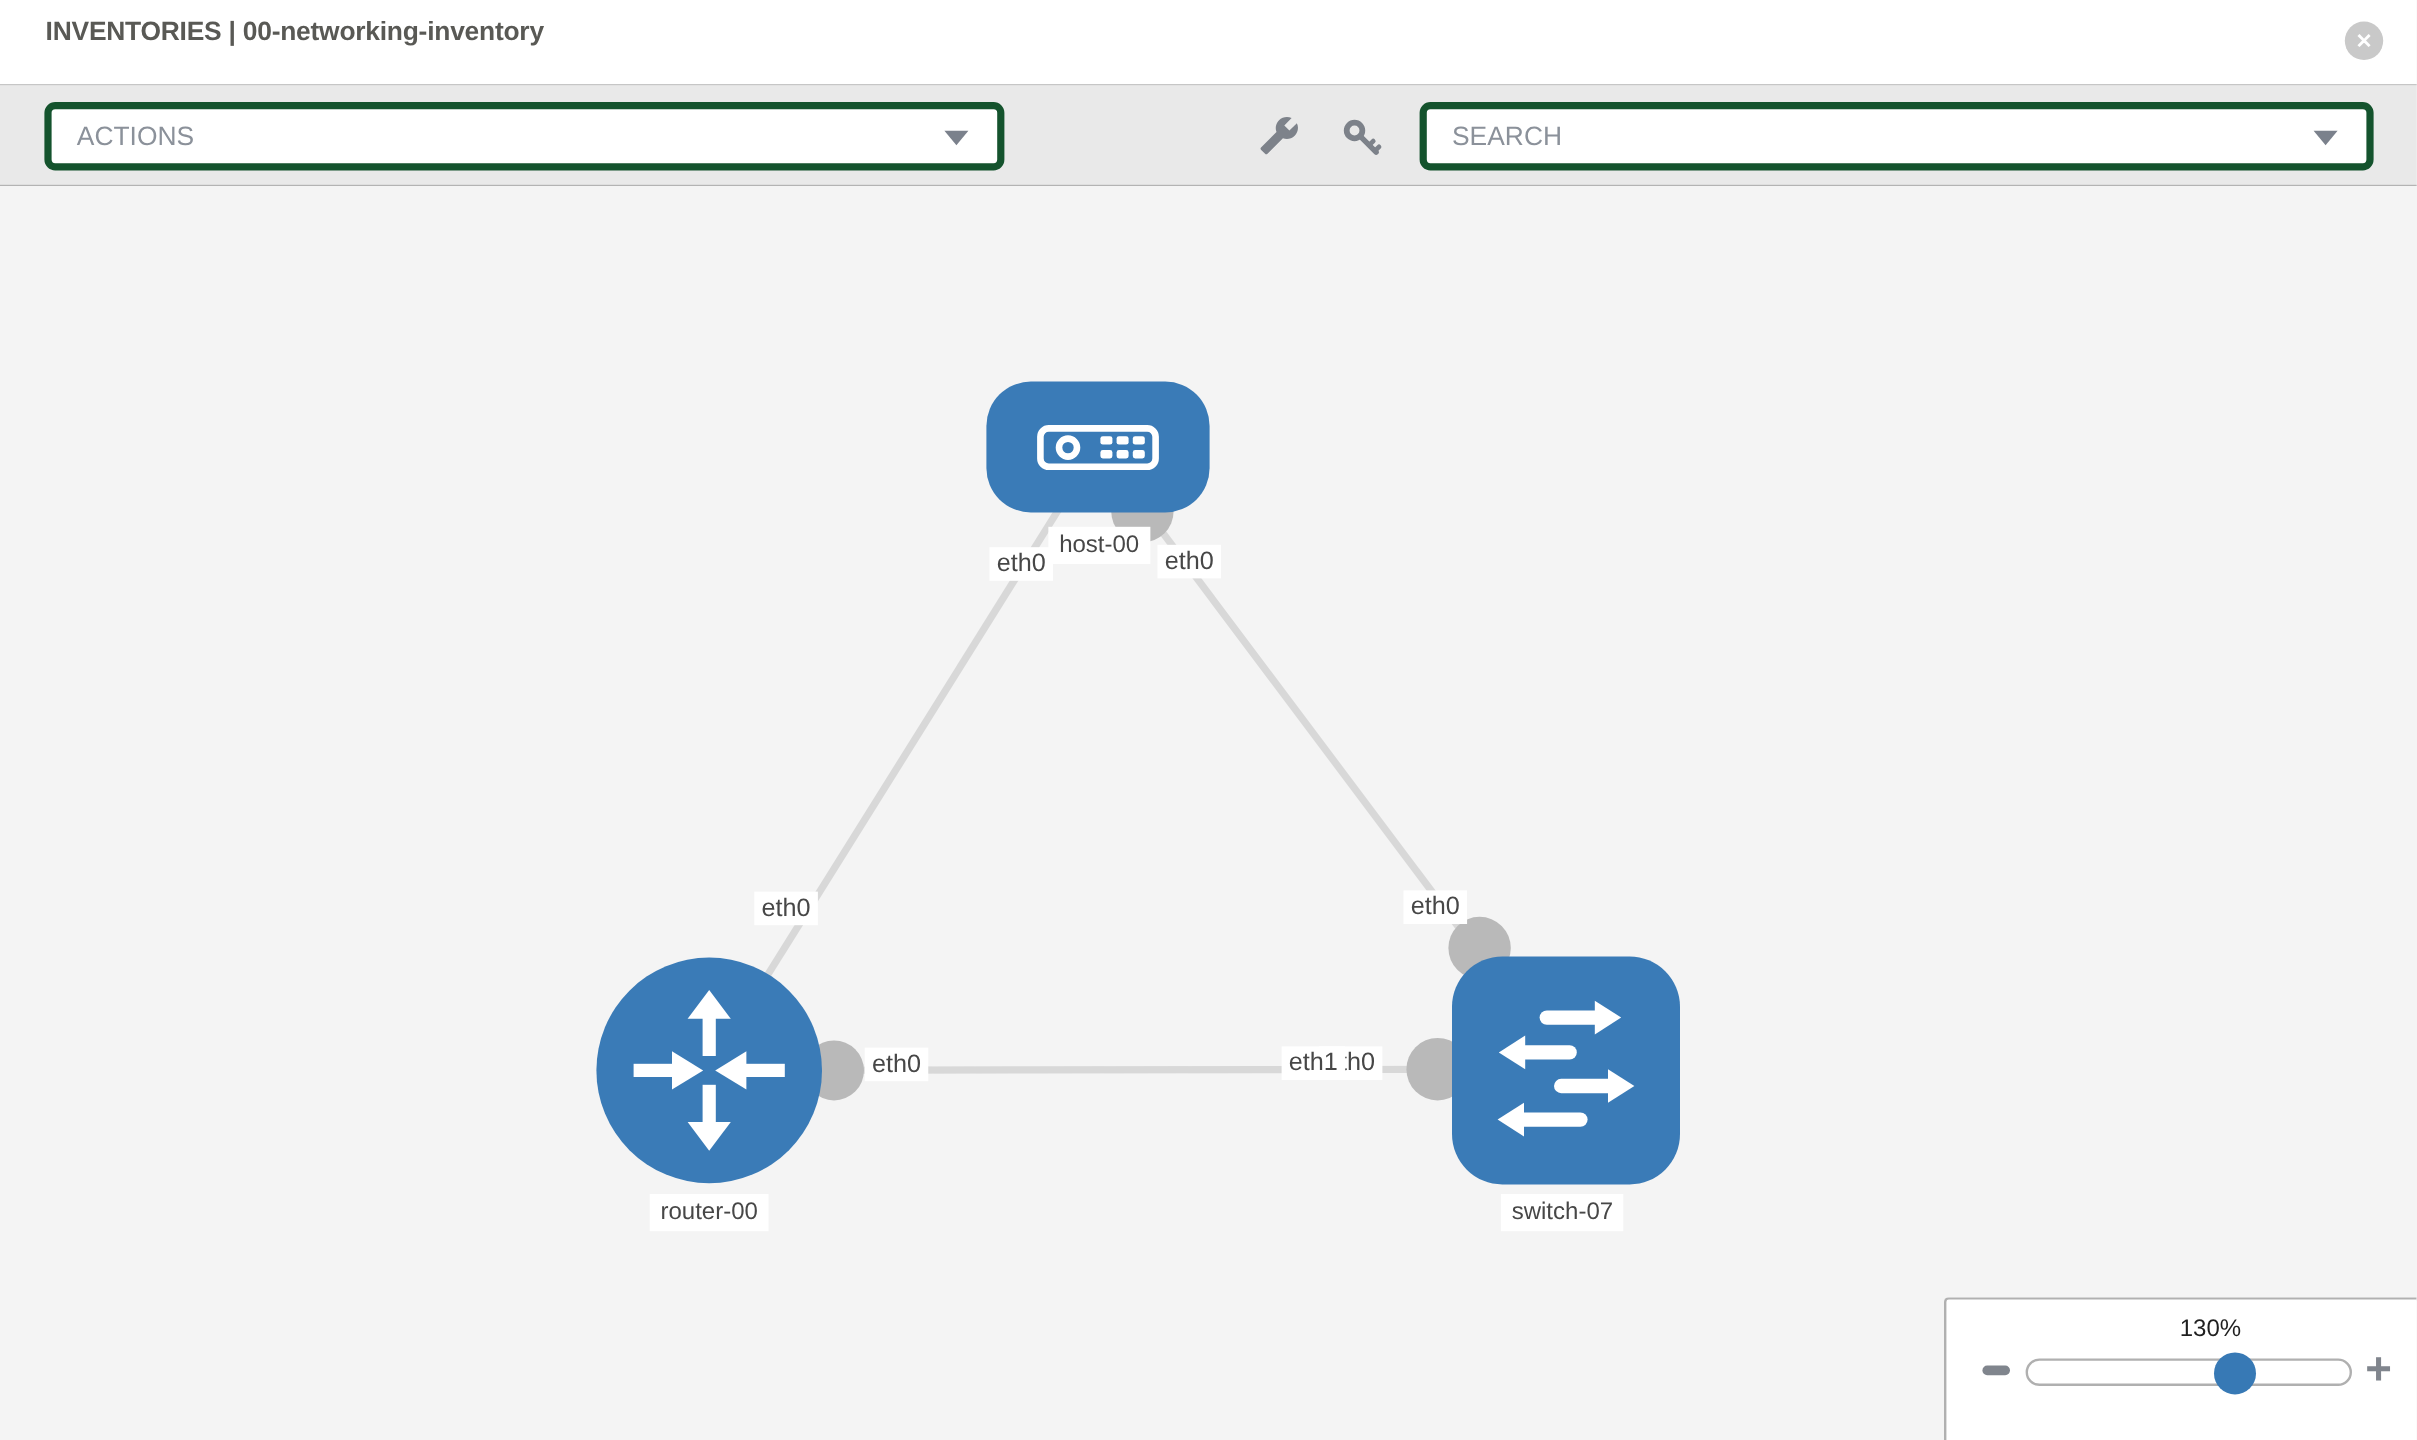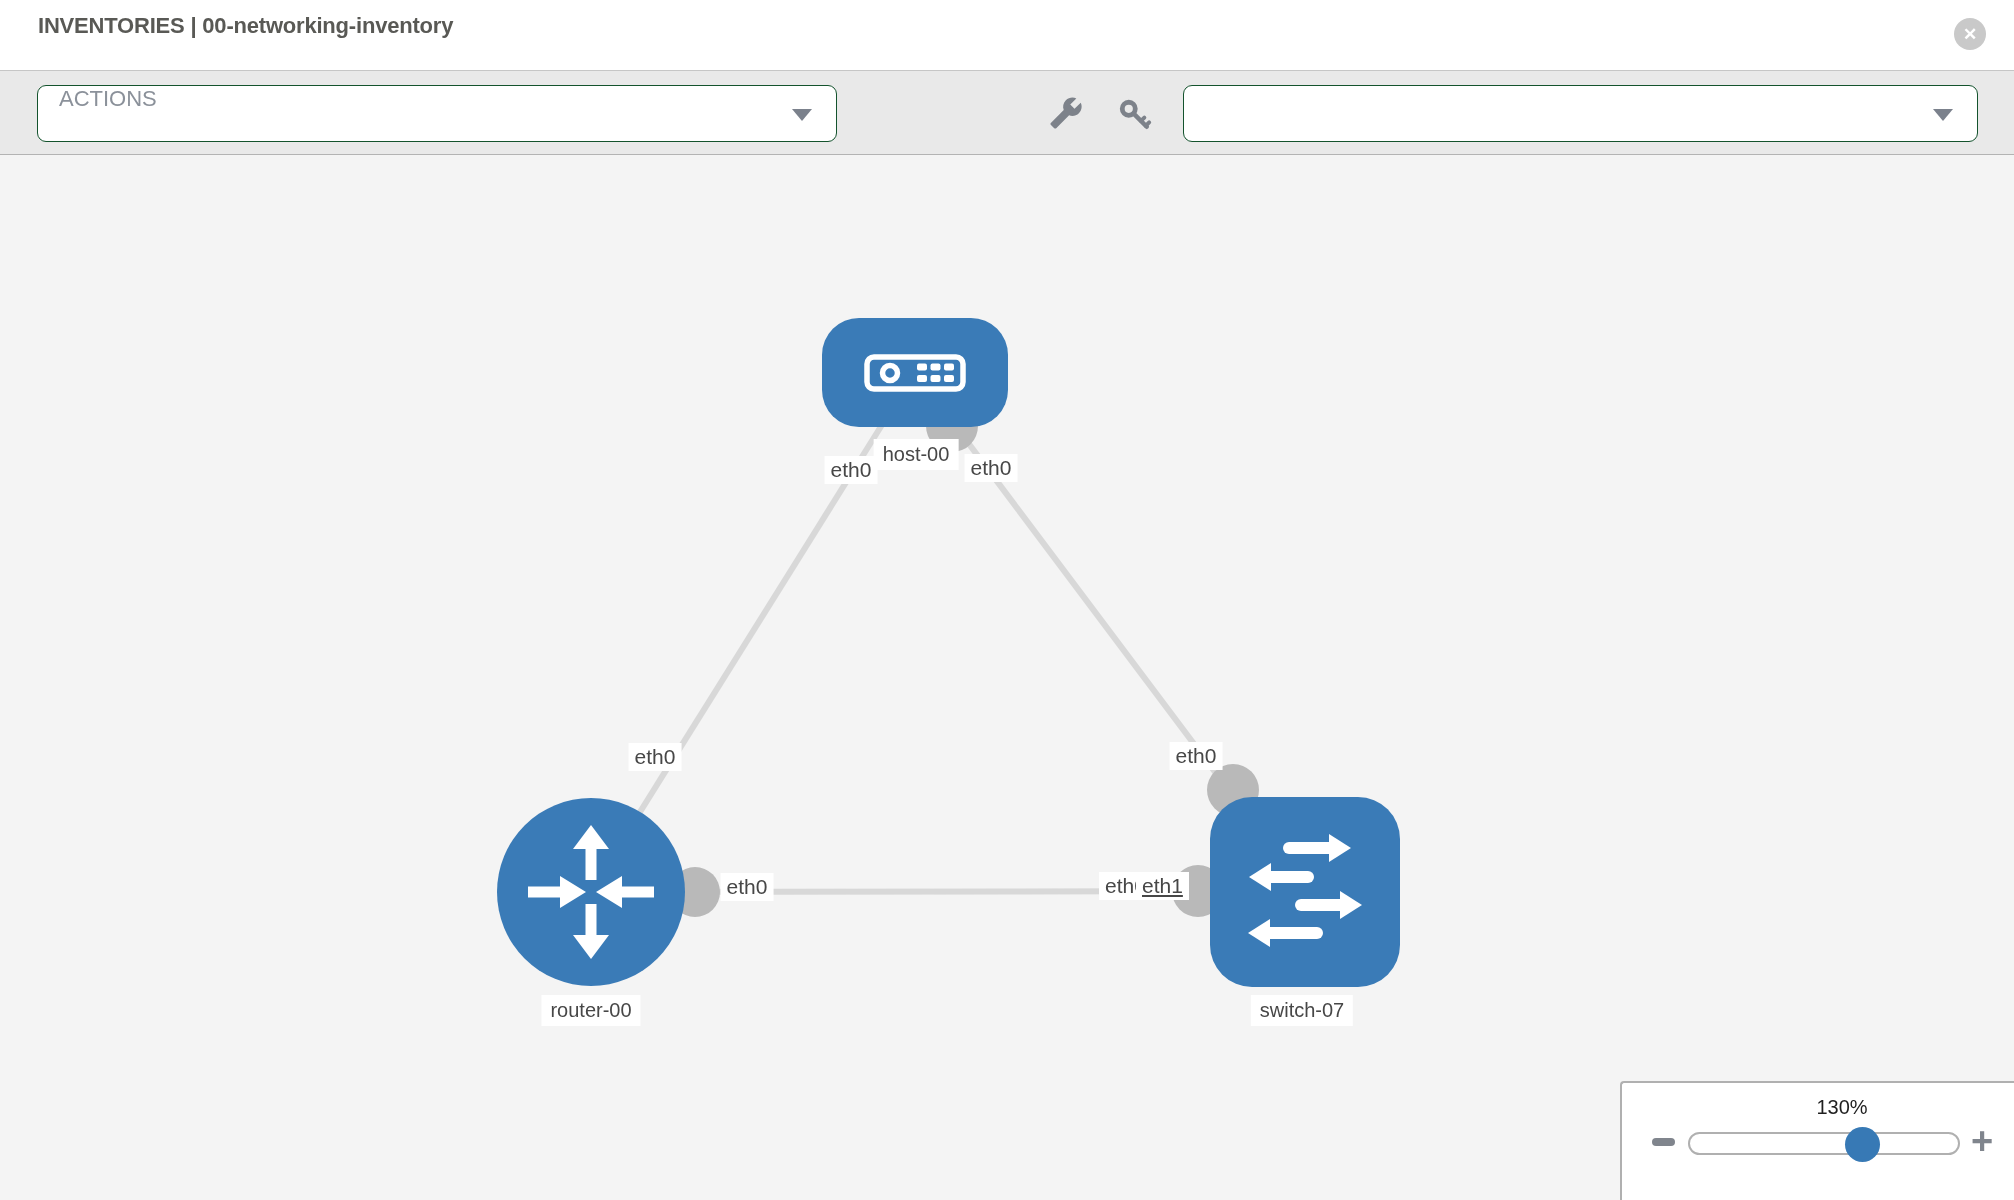--- a/index.html
+++ b/index.html
@@ -30,22 +30,22 @@
     display:flex;align-items:center;justify-content:center;cursor:pointer;
   }
 
   
   #toolbar{
     position:absolute;left:0;top:70px;width:2014px;height:85px;background:#e9e9e9;z-index:5;
     border-top:1px solid #c6c6c6;border-bottom:1px solid #b3b3b3;box-sizing:border-box;
   }
   .combo{
     position:absolute;top:14px;height:57px;background:#ffffff;
-    border:1px solid #14532d;border-radius:9px;box-sizing:border-box;
-    display:flex;cursor:pointer;
+    border:6px solid #14532d;border-radius:9px;box-sizing:border-box;
+    display:flex;align-items:center;cursor:pointer;
   }
   .combo-text{font-size:22px;color:#8b919a;padding-left:21px;}
   #search-input{
     border:none;outline:none;background:transparent;font-size:22px;color:#6a6f77;
     font-family:"Liberation Sans",sans-serif;padding-left:21px;width:680px;
   }
   #search-input::placeholder{color:#8b919a;opacity:1;}
   .caret{
     position:absolute;right:24px;top:50%;margin-top:-5px;width:0;height:0;
     border-left:10px solid transparent;border-right:10px solid transparent;
@@ -144,37 +144,38 @@
   </svg>
 </div>
 
 <div class="graph-label if-label centered" style="left:851px;top:456px;">eth0</div>
 <div class="graph-label if-label centered" style="left:991px;top:454px;">eth0</div>
 <div class="graph-label node-label centered" style="left:916px;top:439px;">host-00</div>
 <div class="graph-label if-label centered" style="left:655px;top:743px;">eth0</div>
 <div class="graph-label if-label centered" style="left:1196px;top:742px;">eth0</div>
 <div class="graph-label if-label centered" style="left:747px;top:873px;">eth0</div>
 <div class="graph-label if-label" style="left:1099px;top:872px;">eth0</div>
-<div class="graph-label if-label" style="left:1136px;top:872px;text-decoration:underline;">eth1</div>
+<div class="graph-label if-label" style="left:1068px;top:872px;">eth1</div>
 <div class="graph-label node-label centered" style="left:591px;top:995px;">router-00</div>
 <div class="graph-label node-label centered" style="left:1302px;top:995px;">switch-07</div>
 
 <div id="header">
   <div id="page-title">INVENTORIES | 00-networking-inventory</div>
   <div id="close-btn">
     <span>✕</span>
   </div>
 </div>
 
 <div id="toolbar">
   <div class="combo" style="left:37px;width:800px;">
     <span class="combo-text">ACTIONS</span>
     <span class="caret"></span>
   </div>
   <div class="combo" style="left:1183px;width:795px;">
+    <input id="search-input" placeholder="SEARCH" style="">
     <span class="caret"></span>
   </div>
 </div>
 
 <svg class="tool-icon" style="left:1049px;" viewBox="0 0 24 24">
   <path fill="#7d828a" transform="translate(24,0) scale(-1,1)" d="M22.7 19l-9.1-9.1c.9-2.3.4-5-1.5-6.9-2-2-5-2.4-7.4-1.3L9 6 6 9 1.6 4.7C.4 7.1.9 10.1 2.9 12.1c1.9 1.9 4.6 2.4 6.9 1.5l9.1 9.1c.4.4 1 .4 1.4 0l2.3-2.3c.5-.4.5-1.1.1-1.4z"></path>
 </svg>
 <svg class="tool-icon" style="left:1118px;top:98px;" viewBox="0 0 24 24">
   <g fill="none" stroke="#7d828a" stroke-linecap="round">
     <circle cx="7.6" cy="7.6" r="4.6" stroke-width="3.4"></circle>

